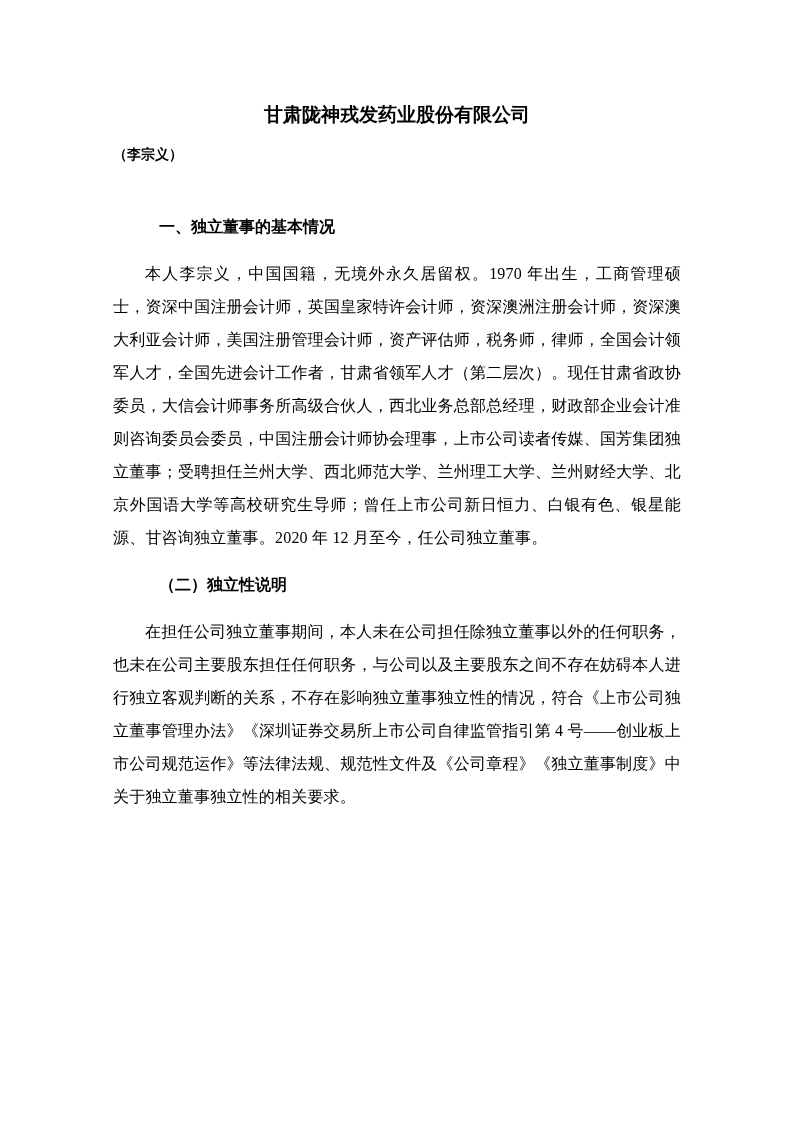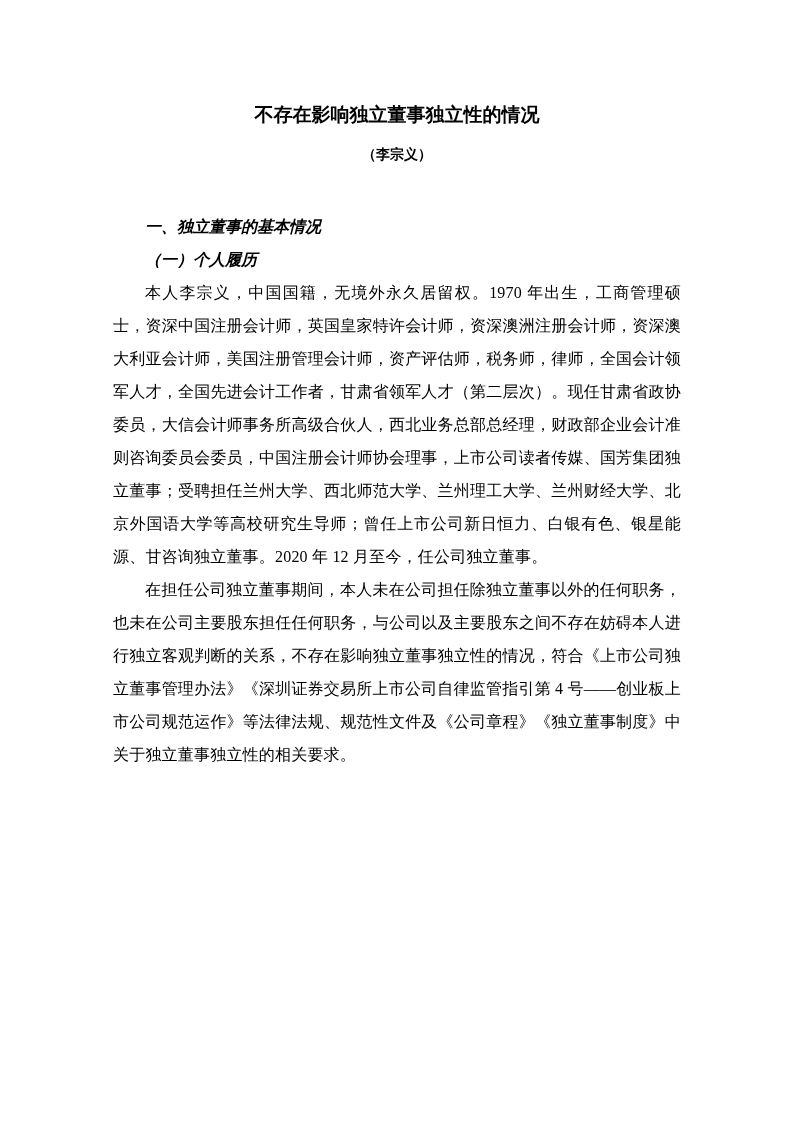--- a/index.html
+++ b/index.html
@@ -22,50 +22,49 @@
   .title-line {
     font-size: 19px;
     font-weight: 700;
     text-align: center;
     line-height: 24px;
     margin: 0 0 19px 0;
   }
   .byline {
     font-size: 14px;
     font-weight: 700;
-    text-align: center;
+    text-align: left;
     line-height: 18px;
     margin: 0 0 46px 0;
   }
   .body-para {
     font-size: 16px;
     line-height: 33px;
     text-align: justify;
     text-indent: 2em;
     margin: 0;
     letter-spacing: 0.2px;
   }
   .heading {
     font-size: 16px;
     font-weight: 700;
     line-height: 33px;
     text-indent: 2em;
-    margin: 0;
-    font-style: italic;
+    margin: 14px;
   }
 </style>
 </head>
 <body>
 
 <div class="page">
-  <div class="title-line">不存在影响独立董事独立性的情况</div>
+  <div class="title-line">甘肃陇神戎发药业股份有限公司</div>
   <div class="byline">（李宗义）</div>
 
 
   <div class="heading">一、独立董事的基本情况</div>
 
-  <div class="heading">（一）个人履历</div>
 
   <p class="body-para">本人李宗义，中国国籍，无境外永久居留权。1970 年出生，工商管理硕士，资深中国注册会计师，英国皇家特许会计师，资深澳洲注册会计师，资深澳大利亚会计师，美国注册管理会计师，资产评估师，税务师，律师，全国会计领军人才，全国先进会计工作者，甘肃省领军人才（第二层次）。现任甘肃省政协委员，大信会计师事务所高级合伙人，西北业务总部总经理，财政部企业会计准则咨询委员会委员，中国注册会计师协会理事，上市公司读者传媒、国芳集团独立董事；受聘担任兰州大学、西北师范大学、兰州理工大学、兰州财经大学、北京外国语大学等高校研究生导师；曾任上市公司新日恒力、白银有色、银星能源、甘咨询独立董事。2020 年 12 月至今，任公司独立董事。</p>
 
+  <div class="heading">（二）独立性说明</div>
 
   <p class="body-para">在担任公司独立董事期间，本人未在公司担任除独立董事以外的任何职务，也未在公司主要股东担任任何职务，与公司以及主要股东之间不存在妨碍本人进行独立客观判断的关系，不存在影响独立董事独立性的情况，符合《上市公司独立董事管理办法》《深圳证券交易所上市公司自律监管指引第 4 号——创业板上市公司规范运作》等法律法规、规范性文件及《公司章程》《独立董事制度》中关于独立董事独立性的相关要求。</p>
 </div>
 
 </body></html>

